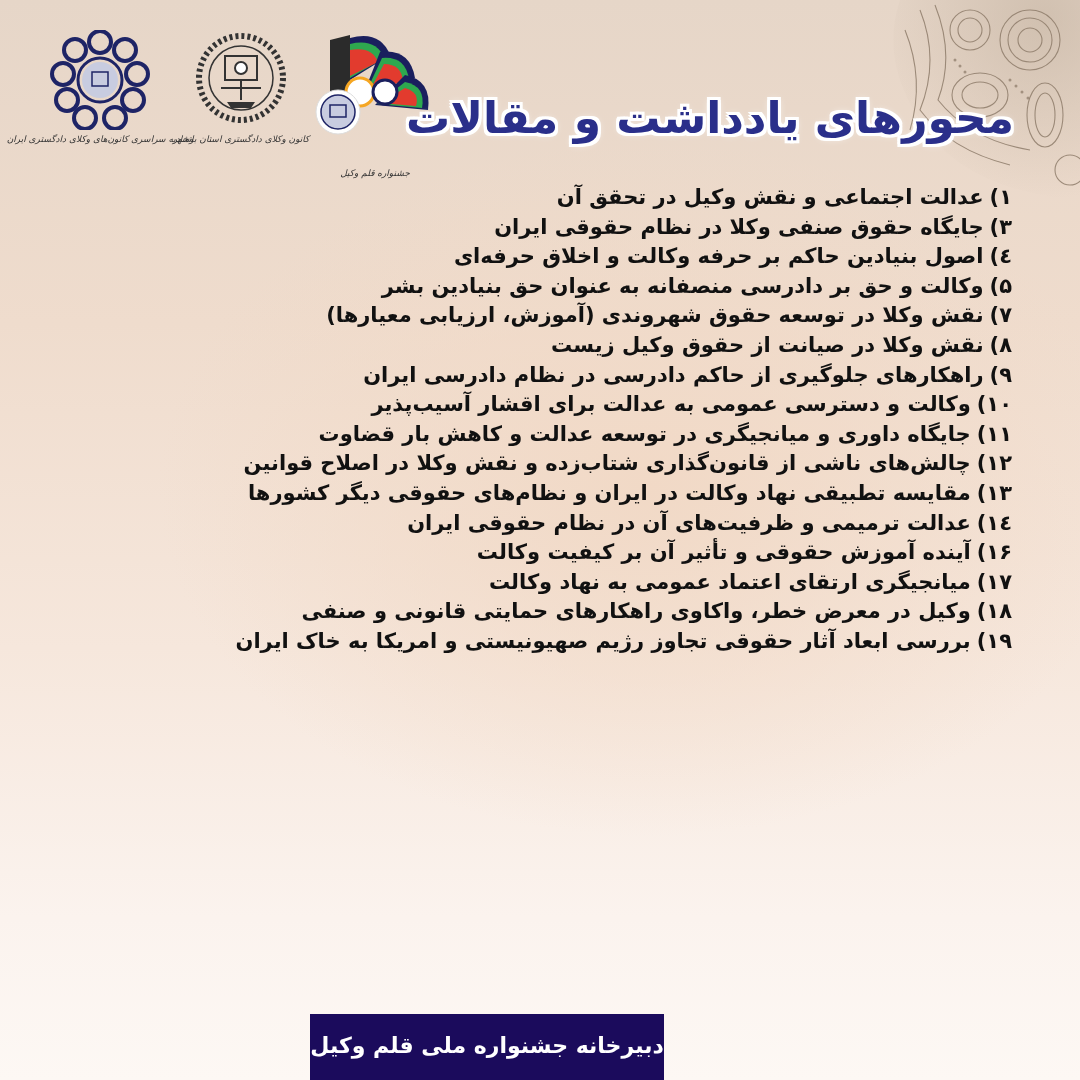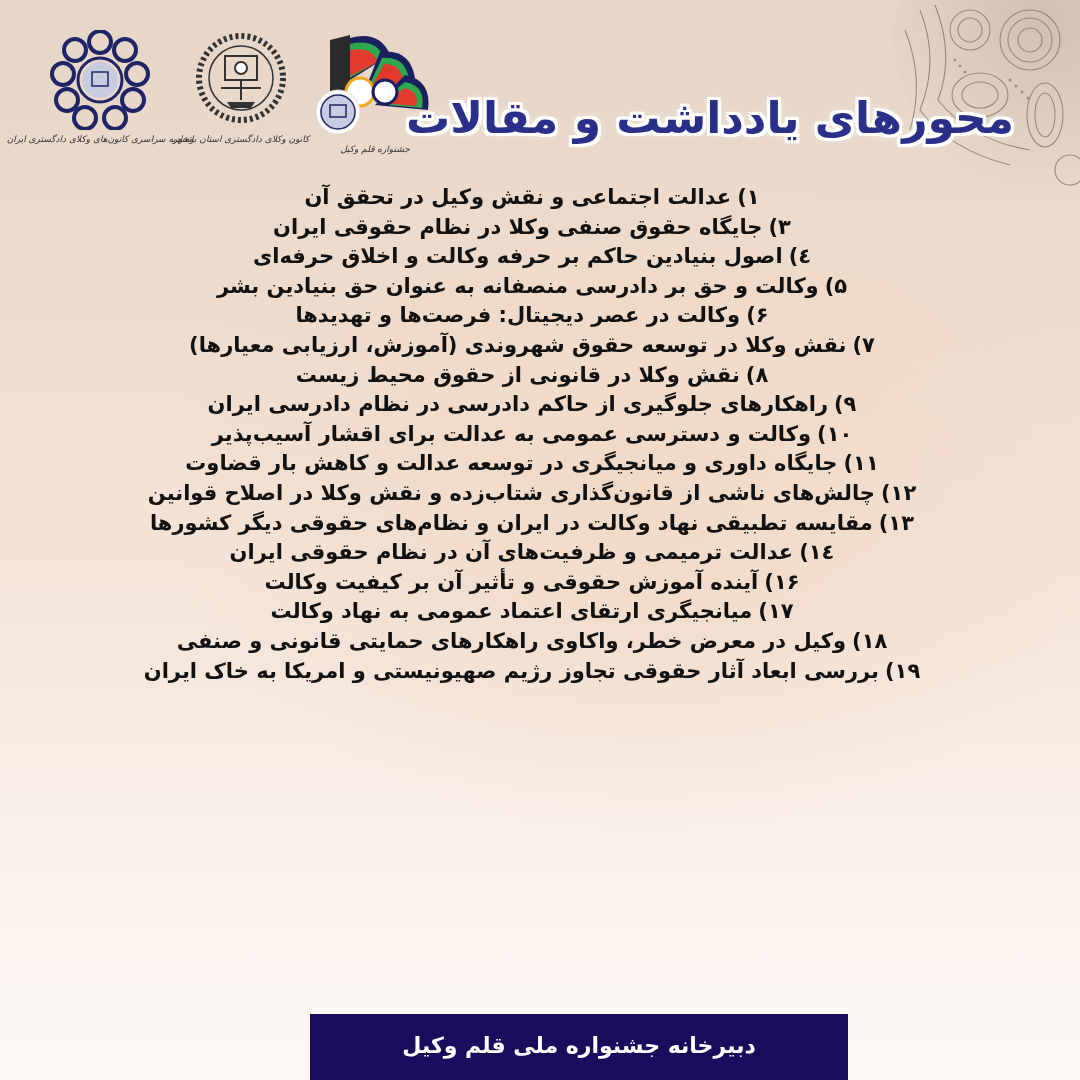--- a/index.html
+++ b/index.html
@@ -22,21 +22,21 @@
 
     
     .logos { position: absolute; top: 30px; left: 30px; width: 420px; height: 140px; }
     .logo { position: absolute; display: flex; flex-direction: column; align-items: center; }
     .logo .caption {
       font-family: "DejaVu Serif", serif; font-size: 9px; color: #333; margin-top: 4px;
       white-space: nowrap; font-style: italic; direction: rtl;
     }
     .logo-union { left: 10px; top: 0; width: 120px; }
     .logo-bushehr { left: 156px; top: 0; width: 110px; }
-    .logo-festival { left: 275px; top: 0; width: 140px; }
+    .logo-festival { left: 275px; top: 0; width: 140px; gap: 24px; }
 
     
     .title {
       position: absolute; top: 92px; right: 66px;
       font-family: "DejaVu Sans", sans-serif; font-weight: bold;
       font-size: 44px; color: #2a2f8a; direction: rtl;
       text-shadow:
         -3px -3px 0 #fff, 3px -3px 0 #fff, -3px 3px 0 #fff, 3px 3px 0 #fff,
         0 -3px 0 #fff, 0 3px 0 #fff, -3px 0 0 #fff, 3px 0 0 #fff,
         0 0 8px rgba(255,255,255,0.9);
@@ -45,27 +45,27 @@
 
     
     .topics {
       position: absolute; top: 183px; right: 68px; width: 960px;
       direction: rtl; list-style: none;
     }
     .topic {
       height: 29.6px; line-height: 29.6px;
       font-family: "DejaVu Sans", sans-serif; font-weight: bold;
       font-size: 21px; color: #111; white-space: nowrap;
-      text-align: center;
+      text-align: right;
     }
     .topic .num { display: inline-block; margin-left: 6px; }
 
     
     .footer {
-      position: absolute; left: 310px; top: 1014px; width: 538px; height: 66px;
+      position: absolute; left: 310px; top: 1014px; width: 354px; height: 66px;
       background: #1b0b5c; color: #fff; direction: rtl;
       display: flex; align-items: center; justify-content: center;
       font-family: "DejaVu Sans", sans-serif; font-weight: bold; font-size: 22px;
       padding-bottom: 4px;
     }
   </style>
 </head>
 <body>
 
 <div class="page">
@@ -166,23 +166,22 @@
     </div>
   </div>
 
   <h1 class="title">محورهای یادداشت و مقالات</h1>
 
   <ol class="topics">
     <li class="topic"><span class="num">۱)</span><span>عدالت اجتماعی و نقش وکیل در تحقق آن</span></li>
     <li class="topic"><span class="num">۳)</span><span>جایگاه حقوق صنفی وکلا در نظام حقوقی ایران</span></li>
     <li class="topic"><span class="num">٤)</span><span>اصول بنیادین حاکم بر حرفه وکالت و اخلاق حرفه‌ای</span></li>
     <li class="topic"><span class="num">۵)</span><span>وکالت و حق بر دادرسی منصفانه به عنوان حق بنیادین بشر</span></li>
-    <li class="topic"><span class="num">۶)</span><span>وکالت در عصر دیجیتال: فرصت‌ها و تهدیدها</span></li>
     <li class="topic"><span class="num">۷)</span><span>نقش وکلا در توسعه حقوق شهروندی (آموزش، ارزیابی معیارها)</span></li>
-    <li class="topic"><span class="num">۸)</span><span>نقش وکلا در قانونی از حقوق محیط زیست</span></li>
+    <li class="topic"><span class="num">۸)</span><span>نقش وکلا در صیانت از حقوق وکیل زیست</span></li>
     <li class="topic"><span class="num">۹)</span><span>راهکارهای جلوگیری از حاکم دادرسی در نظام دادرسی ایران</span></li>
     <li class="topic"><span class="num">۱۰)</span><span>وکالت و دسترسی عمومی به عدالت برای اقشار آسیب‌پذیر</span></li>
     <li class="topic"><span class="num">۱۱)</span><span>جایگاه داوری و میانجیگری در توسعه عدالت و کاهش بار قضاوت</span></li>
     <li class="topic"><span class="num">۱۲)</span><span>چالش‌های ناشی از قانون‌گذاری شتاب‌زده و نقش وکلا در اصلاح قوانین</span></li>
     <li class="topic"><span class="num">۱۳)</span><span>مقایسه تطبیقی نهاد وکالت در ایران و نظام‌های حقوقی دیگر کشورها</span></li>
     <li class="topic"><span class="num">۱٤)</span><span>عدالت ترمیمی و ظرفیت‌های آن در نظام حقوقی ایران</span></li>
     <li class="topic"><span class="num">۱۶)</span><span>آینده آموزش حقوقی و تأثیر آن بر کیفیت وکالت</span></li>
     <li class="topic"><span class="num">۱۷)</span><span>میانجیگری ارتقای اعتماد عمومی به نهاد وکالت</span></li>
     <li class="topic"><span class="num">۱۸)</span><span>وکیل در معرض خطر، واکاوی راهکارهای حمایتی قانونی و صنفی</span></li>
     <li class="topic"><span class="num">۱۹)</span><span>بررسی ابعاد آثار حقوقی تجاوز رژیم صهیونیستی و امریکا به خاک ایران</span></li>

